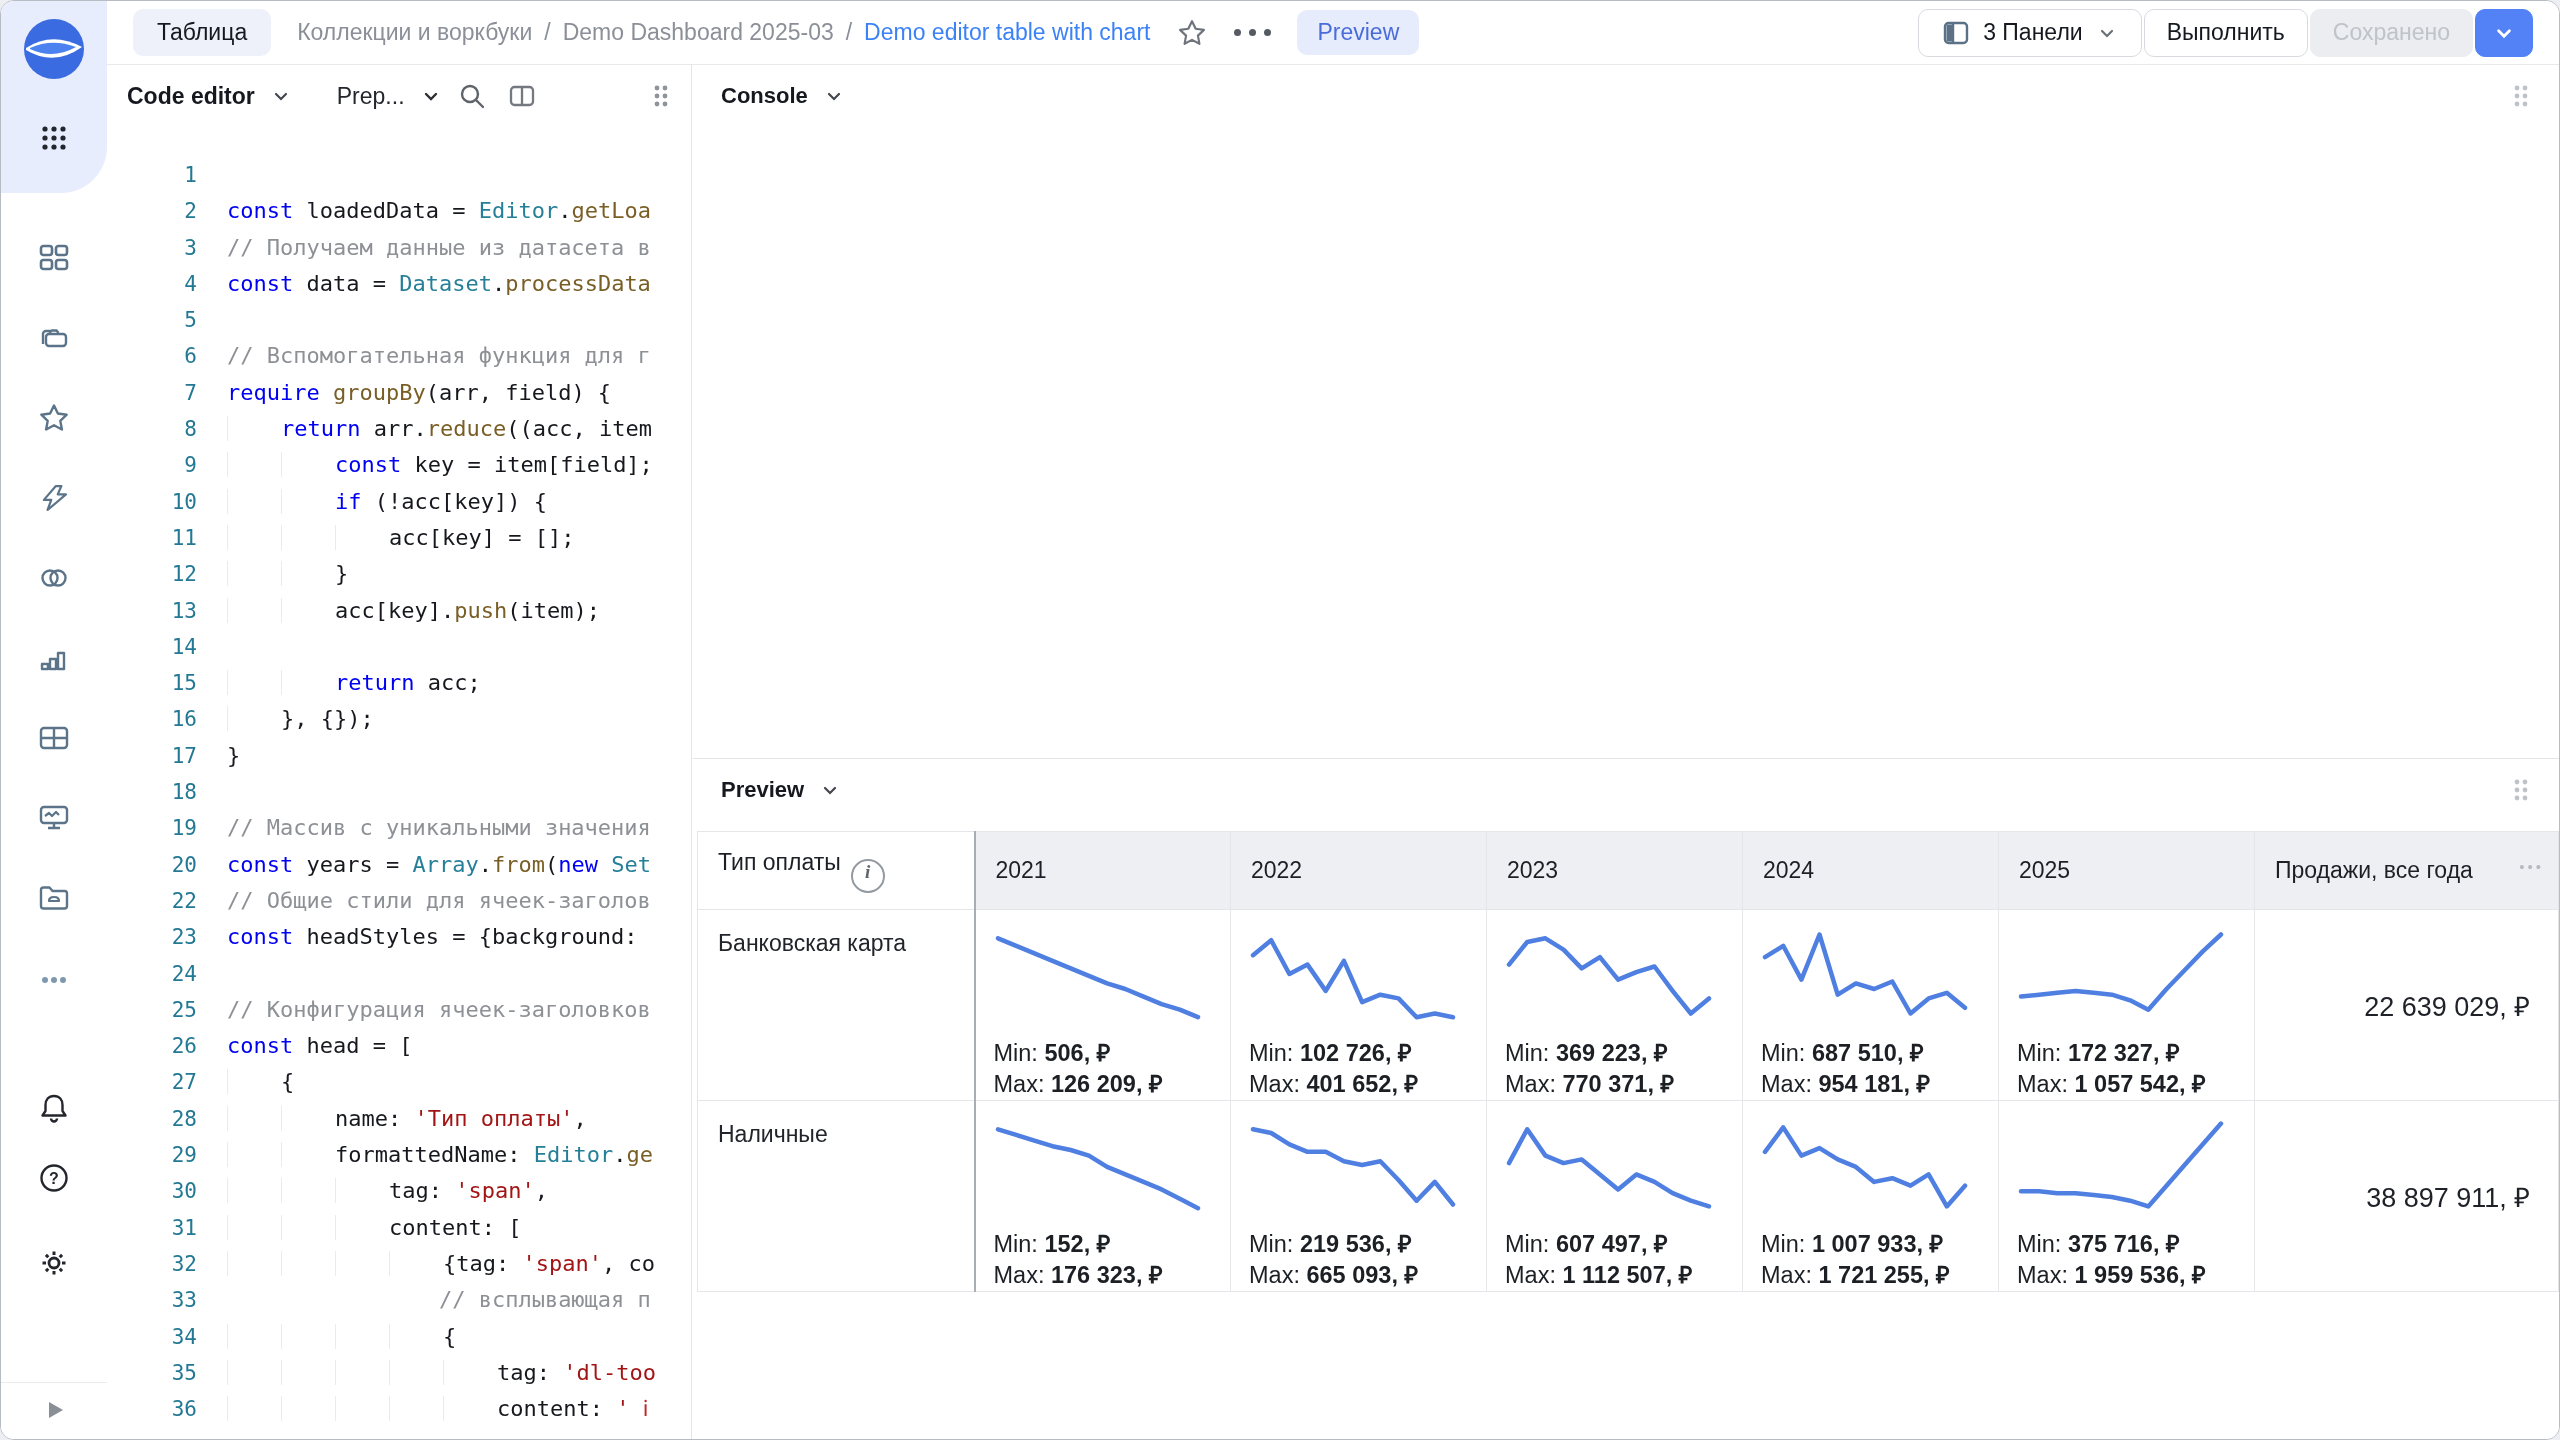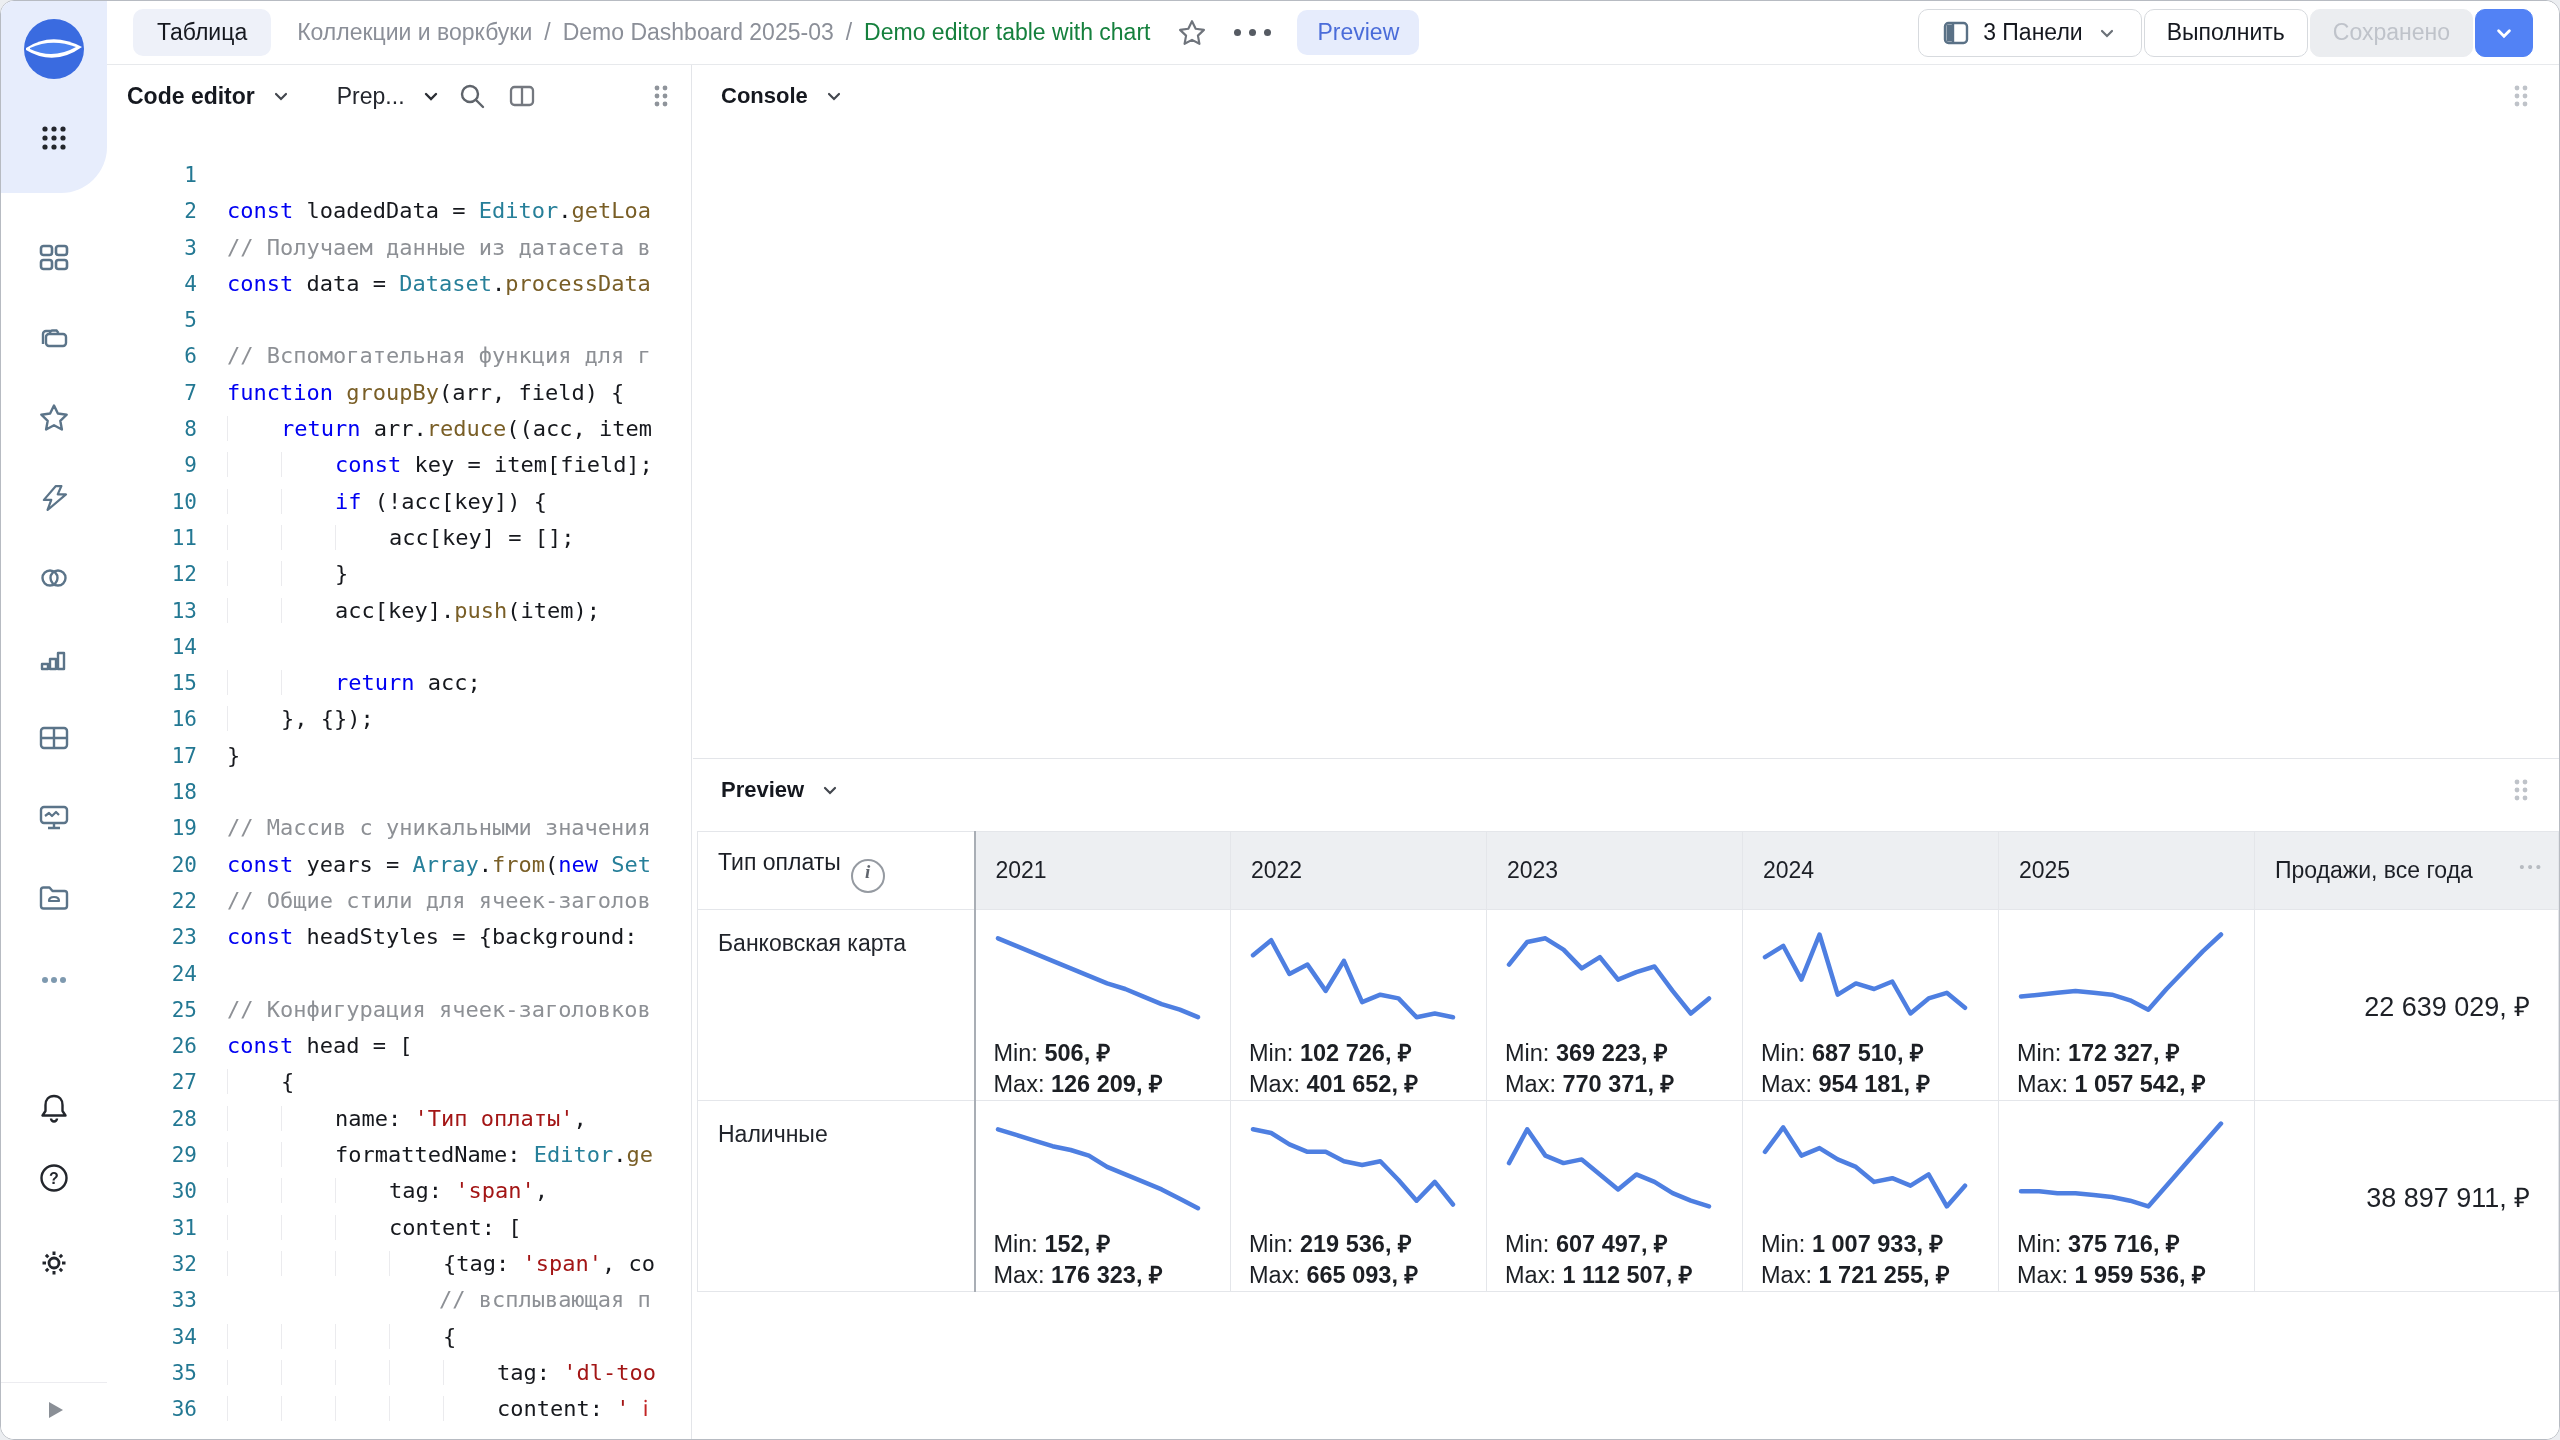--- a/index.html
+++ b/index.html
@@ -8,21 +8,21 @@
   
   .sidebar{position:absolute;left:0;top:0;bottom:0;width:106px;background:#fff;z-index:6;}
   .sidebar-top{position:absolute;left:0;top:0;width:106px;height:192px;background:#e7edfc;border-radius:0 0 46px 0;}
   .side-ic{position:absolute;left:36px;width:34px;height:34px;cursor:pointer;}
   .logo{position:absolute;left:21px;top:16px;width:64px;height:64px;cursor:pointer;}
   
   .topbar{position:absolute;left:106px;right:0;top:0;height:64px;background:#fff;border-bottom:1px solid #e7e9ec;
           display:flex;align-items:center;padding:0 26px;box-sizing:border-box;gap:26px;}
   .tab-chip{background:#eef1f9;border-radius:10px;padding:10px 24px;font-size:23px;font-weight:500;color:#15181f;}
   .crumbs{font-size:23px;color:#8b8f98;display:flex;gap:12px;align-items:center;white-space:nowrap;}
-  .crumbs .cur{color:#15803d;font-weight:500;text-align:center;}
+  .crumbs .cur{color:#3b82f6;font-weight:500;text-align:center;}
   .icon-btn{display:flex;align-items:center;justify-content:center;cursor:pointer;}
   .dots3{display:flex;gap:8px;}
   .dots3 i{width:7px;height:7px;border-radius:50%;background:#565b63;}
   .preview-chip{background:#e6ecfc;color:#4a6cd9;border-radius:10px;padding:9px 20px;font-size:23px;cursor:pointer;}
   .tb-right{margin-left:auto;display:flex;align-items:flex-end;gap:2px;}
   .btn{display:flex;align-items:center;gap:12px;height:48px;padding:0 22px;border:1px solid #d7dade;border-radius:10px;
        background:#fff;font-size:23px;color:#15181f;cursor:pointer;box-sizing:border-box;}
   .btn.disabled{background:#ebedf0;border-color:#ebedf0;color:#bfc3ca;cursor:default;}
   .btn.blue{background:#5282f5;border-color:#5282f5;width:58px;padding:0;justify-content:center;}
   
@@ -286,21 +286,21 @@
         <div class="cl">
           <span class="ln">5</span>
           <span class="lc"></span>
         </div>
         <div class="cl">
           <span class="ln">6</span>
           <span class="lc"><span class="tc">// Вспомогательная функция для г</span></span>
         </div>
         <div class="cl">
           <span class="ln">7</span>
-          <span class="lc"><span class="tk">function</span> <span class="tf">groupBy</span>(arr, field) {</span>
+          <span class="lc"><span class="tk">require</span> <span class="tf">groupBy</span>(arr, field) {</span>
         </div>
         <div class="cl">
           <span class="ln">8</span>
           <span class="lc"><span class="ind">    </span><span class="tk">return</span> arr.<span class="tf">reduce</span>((acc, item</span>
         </div>
         <div class="cl">
           <span class="ln">9</span>
           <span class="lc"><span class="ind">    </span><span class="ind">    </span><span class="tk">const</span> key = item[field];</span>
         </div>
         <div class="cl">

